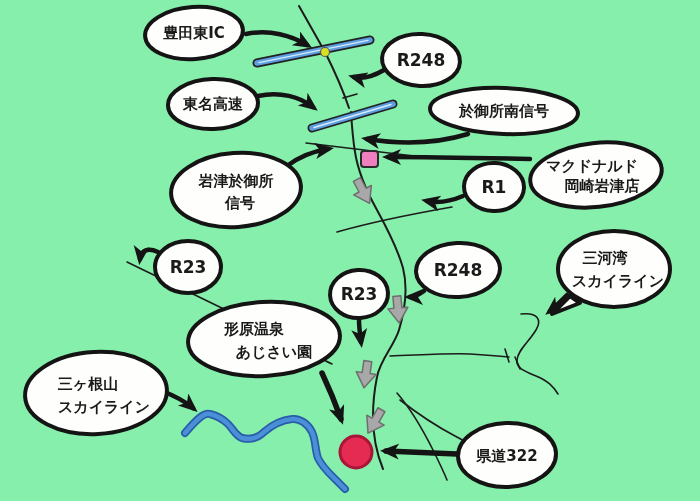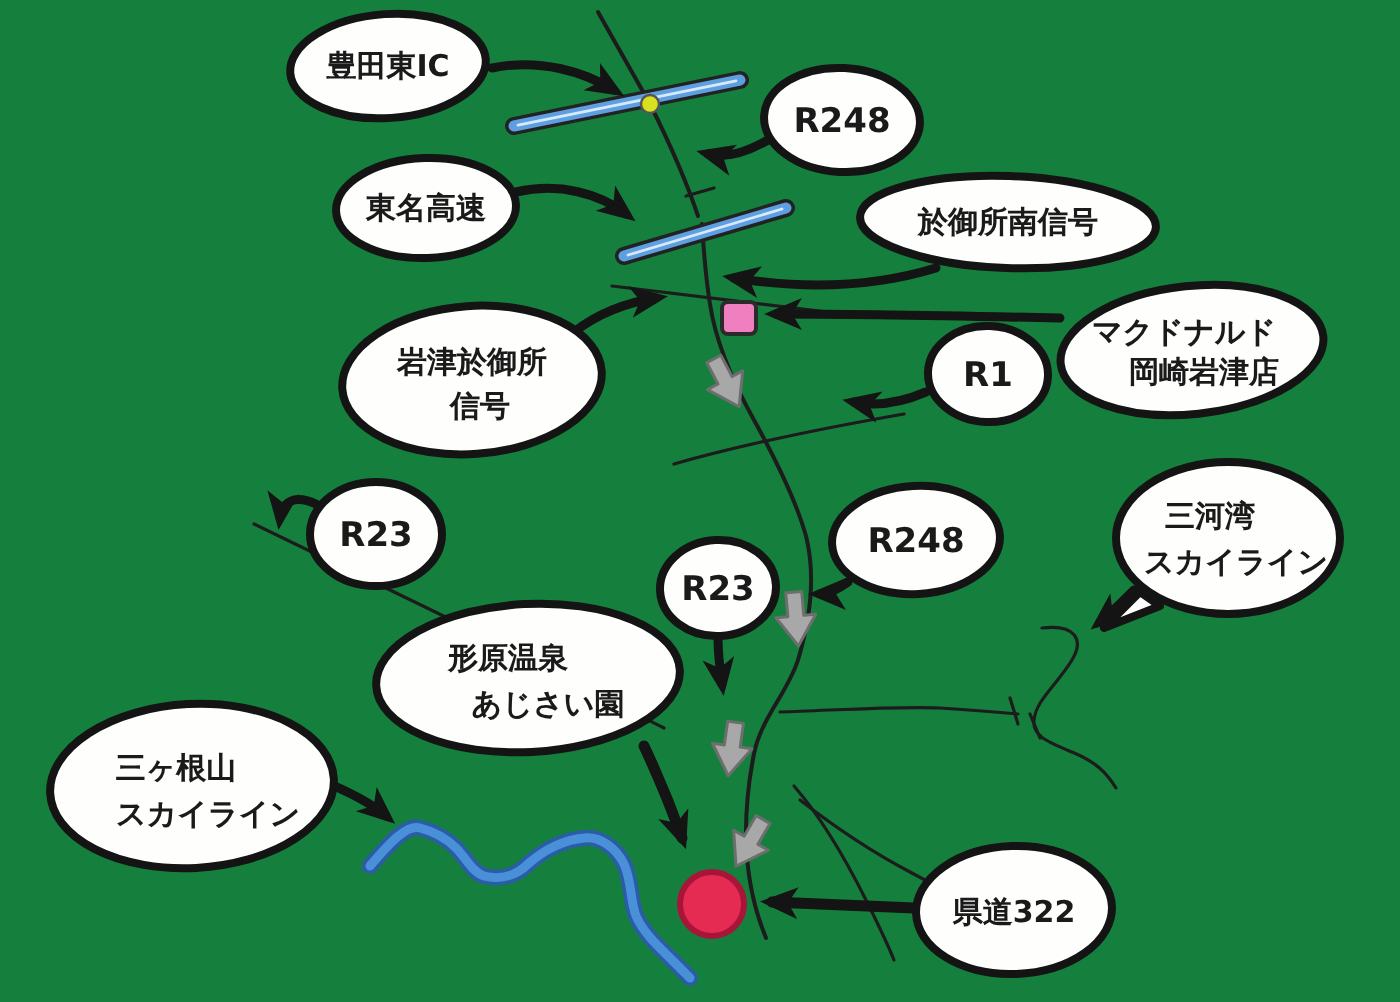--- a/index.html
+++ b/index.html
@@ -1,16 +1,16 @@
 <!DOCTYPE html>
 <html><head>
 <meta charset="utf-8">
 <style>
   html,body{margin:0;padding:0;background:#ffffff;}
-  .stage{position:relative;width:700px;height:501px;background:#15803d;overflow:hidden;
+  .stage{position:relative;width:700px;height:501px;background:#86efac;overflow:hidden;
          font-family:"DejaVu Sans",sans-serif;}
   svg{display:block;}
   text{font-family:"DejaVu Sans",sans-serif;fill:#1a1a1a;font-weight:600;}
   .bubble{fill:#fefefc;stroke:#141414;stroke-width:4;}
   .road{fill:none;stroke:#1c1c1c;stroke-width:2;stroke-linecap:round;}
   .thin-road{fill:none;stroke:#1c1c1c;stroke-width:1.6;stroke-linecap:round;}
   .arrow{fill:none;stroke:#141414;stroke-width:4.5;stroke-linecap:round;}
   .arrow-thick{fill:none;stroke:#141414;stroke-width:5.5;stroke-linecap:round;}
   .grayarrow{fill:#a8a8a8;stroke:#6e6e6e;stroke-width:1.5;stroke-linejoin:round;}
   .lbl{font-size:15px;}

